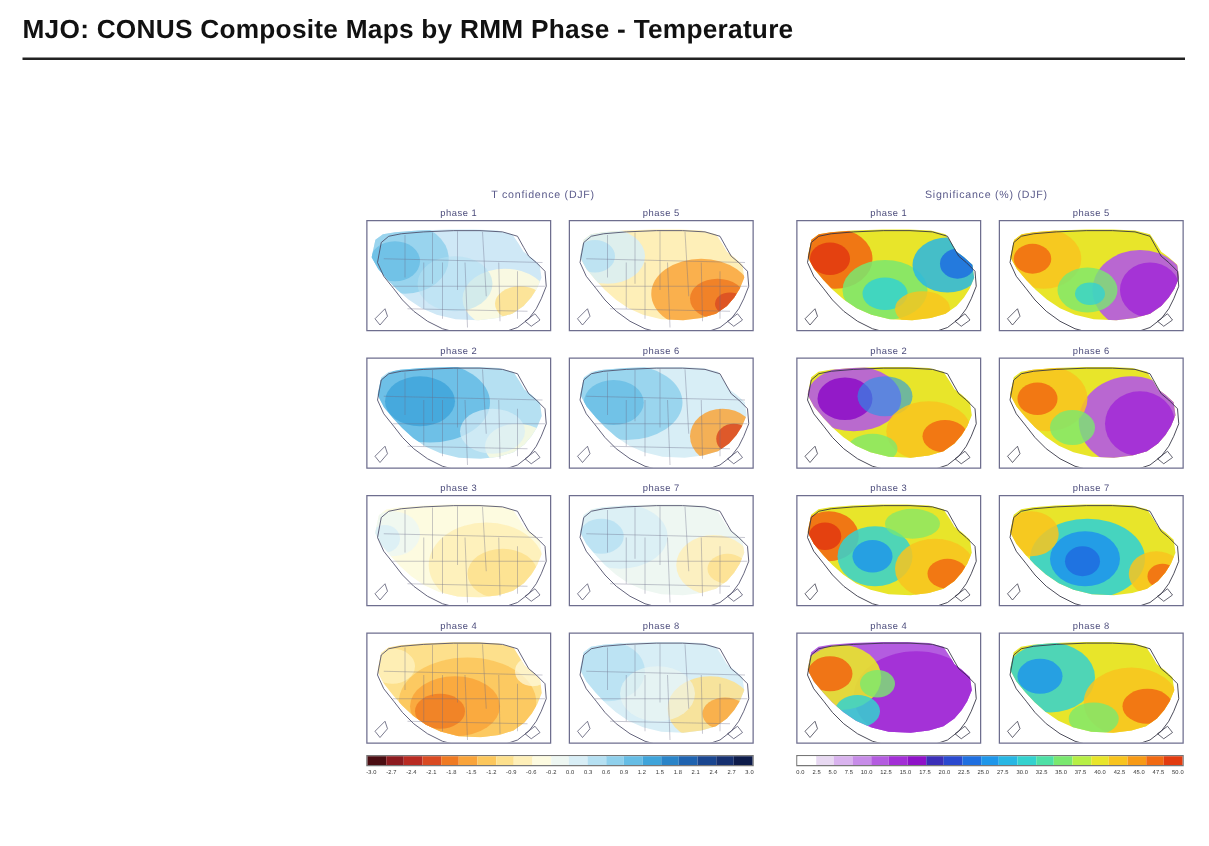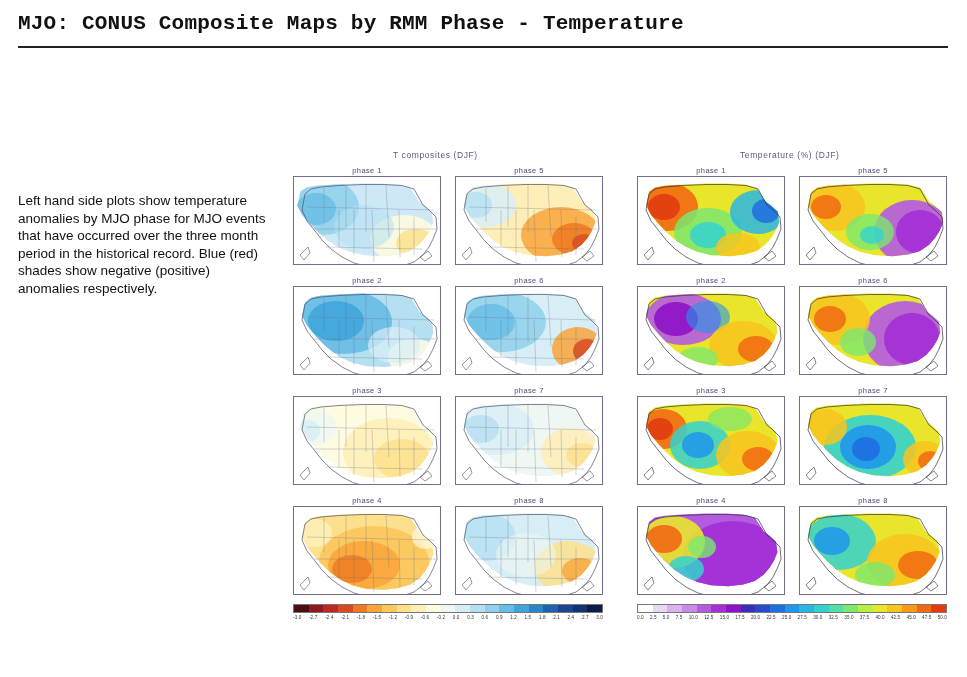--- a/index.html
+++ b/index.html
@@ -21,21 +21,20 @@
   }
   .page-title {
     position: absolute;
     left: 18px;
     top: 12px;
     font-size: 21px;
     font-weight: bold;
     letter-spacing: 0.2px;
     color: #111111;
     white-space: nowrap;
-    font-family: Liberation Mono, monospace;
   }
   .title-rule {
     position: absolute;
     left: 18px;
     top: 46px;
     width: 930px;
     height: 2px;
     background: #222222;
   }
   .desc {
@@ -132,27 +131,26 @@
 </style>
 </head>
 <body>
 
 <div class="slide">
 
   <div class="page-title">MJO: CONUS Composite Maps by RMM Phase - Temperature</div>
   <div class="title-rule"></div>
 
   <div class="desc">
-    <p>Left hand side plots show temperature anomalies by MJO phase for MJO events that have occurred over the three month period in the historical record. Blue (red) shades show negative (positive) anomalies respectively.</p>
   </div>
 
   <div class="figure">
 
-    <div class="panel-head head-left">T composites (DJF)</div>
-    <div class="panel-head head-right">Temperature (%) (DJF)</div>
+    <div class="panel-head head-left">T confidence (DJF)</div>
+    <div class="panel-head head-right">Significance (%) (DJF)</div>
 
     <div class="grid">
 
       <svg width="0" height="0" style="position:absolute">
         <defs>
           <clipPath id="usclip" clipPathUnits="objectBoundingBox">
             <path d="M0.055,0.33 L0.075,0.17 L0.115,0.12 L0.18,0.10 L0.30,0.085 L0.46,0.075 L0.60,0.075 L0.72,0.085 L0.80,0.12 L0.835,0.21 L0.86,0.28 L0.90,0.33 L0.945,0.40 L0.955,0.52 L0.93,0.62 L0.90,0.70 L0.86,0.78 L0.80,0.85 L0.72,0.89 L0.62,0.91 L0.50,0.90 L0.40,0.86 L0.32,0.80 L0.25,0.72 L0.19,0.63 L0.14,0.54 L0.09,0.44 Z"></path>
           </clipPath>
 
           <g id="usmap">

